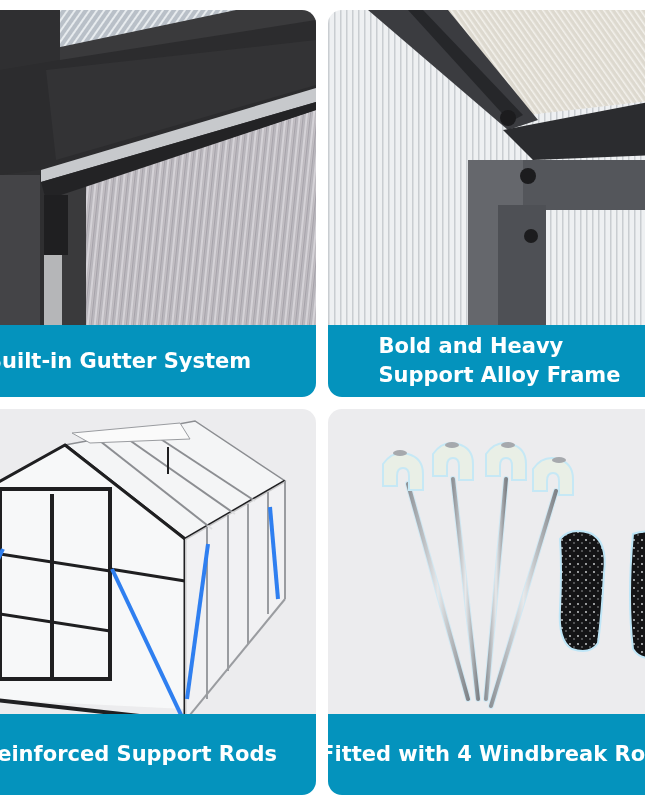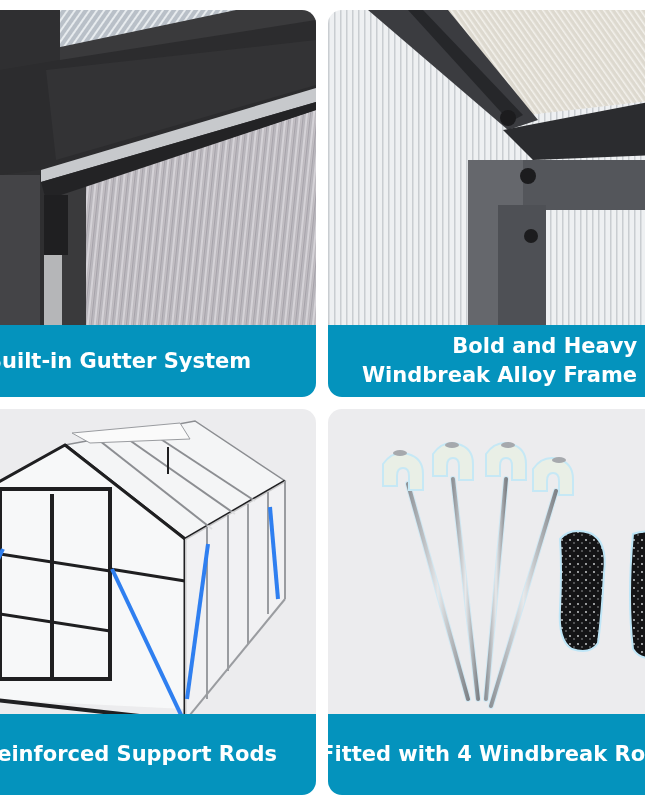--- a/index.html
+++ b/index.html
@@ -16,21 +16,21 @@
   .card.top .photo { height: 315px; }
   .card.bottom .photo { height: 305px; background: #ececee; }
   .banner {
     position: absolute; left: 0; right: 0; bottom: 0;
     background: #0493bd; color: #ffffff; font-weight: bold;
     display: flex; align-items: center; justify-content: center; text-align: center;
     font-size: 21px; line-height: 29px; white-space: nowrap;
   }
   .card.top .banner { height: 72px; }
   .card.bottom .banner { height: 81px; }
-  .banner .lines { display: flex; flex-direction: column; align-items: flex-end; }
+  .banner .lines { display: flex; flex-direction: column; align-items: flex-start; }
   .left .banner { justify-content: flex-start; padding-left: 0; }
   .left .banner .lines { align-items: flex-start; }
   svg { display: block; }
 </style>
 </head>
 <body>
 
 <div class="card left top">
   <div class="photo">
     <svg width="330" height="315" viewBox="0 0 330 315">
@@ -92,21 +92,21 @@
       <rect x="140" y="150" width="55" height="165" fill="#65676c"></rect>
       <rect x="170" y="195" width="48" height="120" fill="#4e5055"></rect>
       <circle cx="180" cy="108" r="8" fill="#1c1c1e"></circle>
       <circle cx="200" cy="166" r="8" fill="#1c1c1e"></circle>
       <circle cx="203" cy="226" r="7" fill="#1c1c1e"></circle>
     </svg>
   </div>
   <div class="banner">
     <div class="lines" style="padding-left:12px">
       <span>Bold and Heavy</span>
-      <span>Windbreak Alloy Frame</span>
+      <span>Support Alloy Frame</span>
     </div>
   </div>
 </div>
 
 <div class="card left bottom">
   <div class="photo">
     <svg width="330" height="305" viewBox="0 0 330 305">
       <g transform="translate(14,0)">
 
         <polygon points="65,36 195,12 285,72 185,130" fill="#f4f5f6" stroke="#8c8e92" stroke-width="1.5"></polygon>

